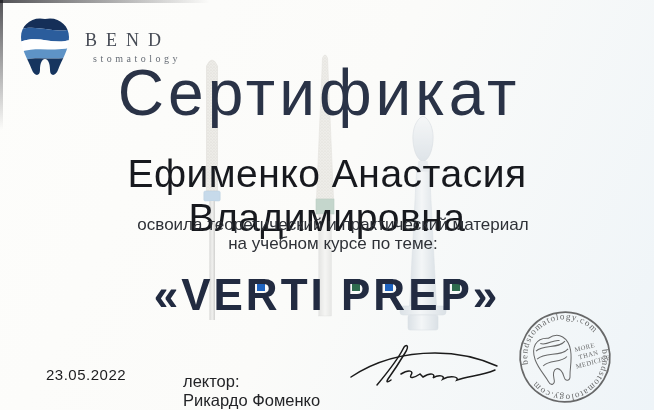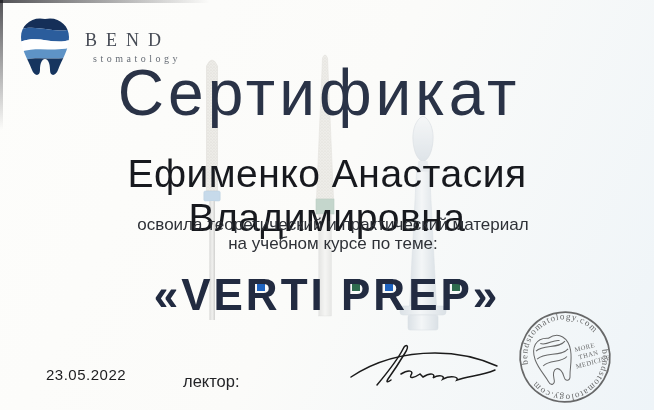--- a/index.html
+++ b/index.html
@@ -127,20 +127,21 @@
     <div>освоила теоретический и практический материал</div>
     <div>на учебном курсе по теме:</div>
   </div>
 
   <div class="course"><span class="cl">«</span><span class="cl">V</span><span class="cl">E</span><span class="cl">R<i class="bowl" style="background: rgb(30, 99, 192);"></i></span><span class="cl">T</span><span class="cl">I</span><span class="cl"> </span><span class="cl">P<i class="bowl" style="background: rgb(46, 107, 78);"></i></span><span class="cl">R<i class="bowl" style="background: rgb(30, 99, 192);"></i></span><span class="cl">E</span><span class="cl">P<i class="bowl" style="background: rgb(46, 107, 78);"></i></span><span class="cl">»</span></div>
 
   <div class="date">23.05.2022</div>
 
   <div class="lecturer">
     <div>лектор:</div>
+    <div>Рикардо Фоменко</div>
   </div>
 
   <svg class="signature" width="162" height="64" viewBox="0 0 162 64">
     <g fill="none" stroke="#1b1b1b" stroke-width="1.5" stroke-linecap="round">
       <path d="M8,46 C32,30 62,22 92,22 C112,22 134,26 154,35"></path>
       <path d="M34,54 C44,42 56,26 60,18 C63,12 67,14 62,22 C56,32 50,41 45,48 C43,51 44,52 48,49"></path>
       <path d="M58,43 C66,38 71,40 68,44 C66,48 71,47 77,43 L80,46 C88,41 93,43 90,47 C96,43 102,45 100,48 C108,44 116,46 114,49 C124,45 138,45 152,39"></path>
     </g>
   </svg>
 

